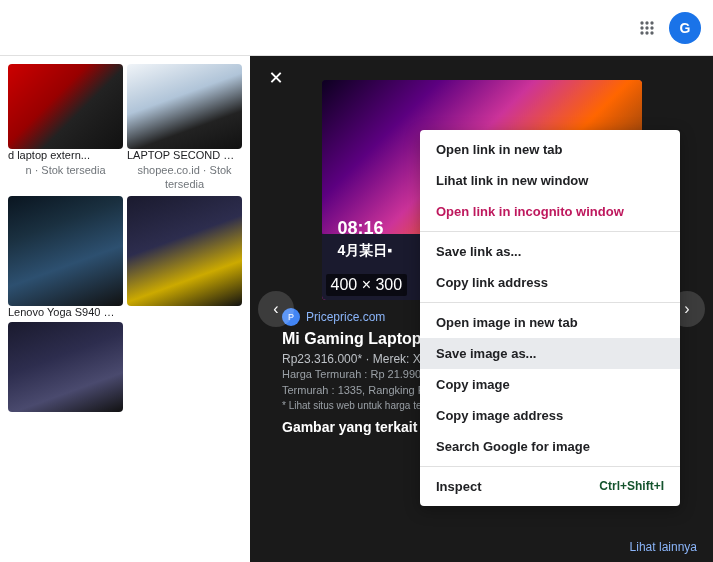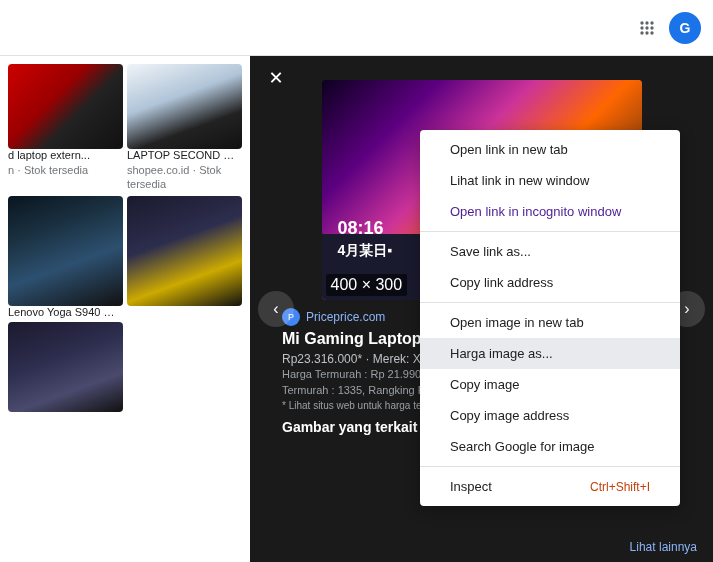--- a/index.html
+++ b/index.html
@@ -53,20 +53,21 @@
       width: 250px;
       background: #fff;
       overflow: hidden;
       padding: 8px;
     }
     .thumb-info {
       font-size: 11px;
       color: #70757a;
       margin-top: 2px;
       line-height: 1.3;
+      text-align: center;
     }
     .thumb-title {
       font-size: 11px;
       color: #202124;
       white-space: nowrap;
       overflow: hidden;
       text-overflow: ellipsis;
       max-width: 115px;
     }
 
@@ -231,41 +232,41 @@
       left: 420px;
       width: 260px;
       background: #fff;
       border-radius: 4px;
       box-shadow: 0 4px 16px rgba(0,0,0,0.3);
       z-index: 100;
       padding: 4px 0;
       font-size: 13px;
     }
     .menu-item {
-      padding: 8px 30px;
+      padding: 8px 16px;
       color: #202124;
       cursor: pointer;
       display: flex;
-      align-items: center;
       justify-content: space-between;
       white-space: nowrap;
+      font-weight: bold;
     }
     .menu-item.highlighted {
       background: #e8eaed;
     }
     .menu-item.disabled {
-      color: #4c1d95;
+      color: #be185d;
     }
     .menu-divider {
       height: 1px;
       background: #e0e0e0;
       margin: 4px 0;
     }
     .menu-shortcut {
-      color: #c2410c;
+      color: #14532d;
       font-size: 12px;
     }
 
     
     .laptop-thumb-1 {
       width: 100%;
       height: 85px;
       background: linear-gradient(135deg, #cc0000 0%, #990000 40%, #222 60%, #111 100%);
       border-radius: 4px;
     }
@@ -399,21 +400,21 @@
   <div class="menu-item">
     <span>Copy link address</span>
   </div>
 
   <div class="menu-divider"></div>
 
   <div class="menu-item">
     <span>Open image in new tab</span>
   </div>
   <div class="menu-item highlighted">
-    <span>Harga image as...</span>
+    <span>Save image as...</span>
   </div>
   <div class="menu-item">
     <span>Copy image</span>
   </div>
   <div class="menu-item">
     <span>Copy image address</span>
   </div>
   <div class="menu-item">
     <span>Search Google for image</span>
   </div>

